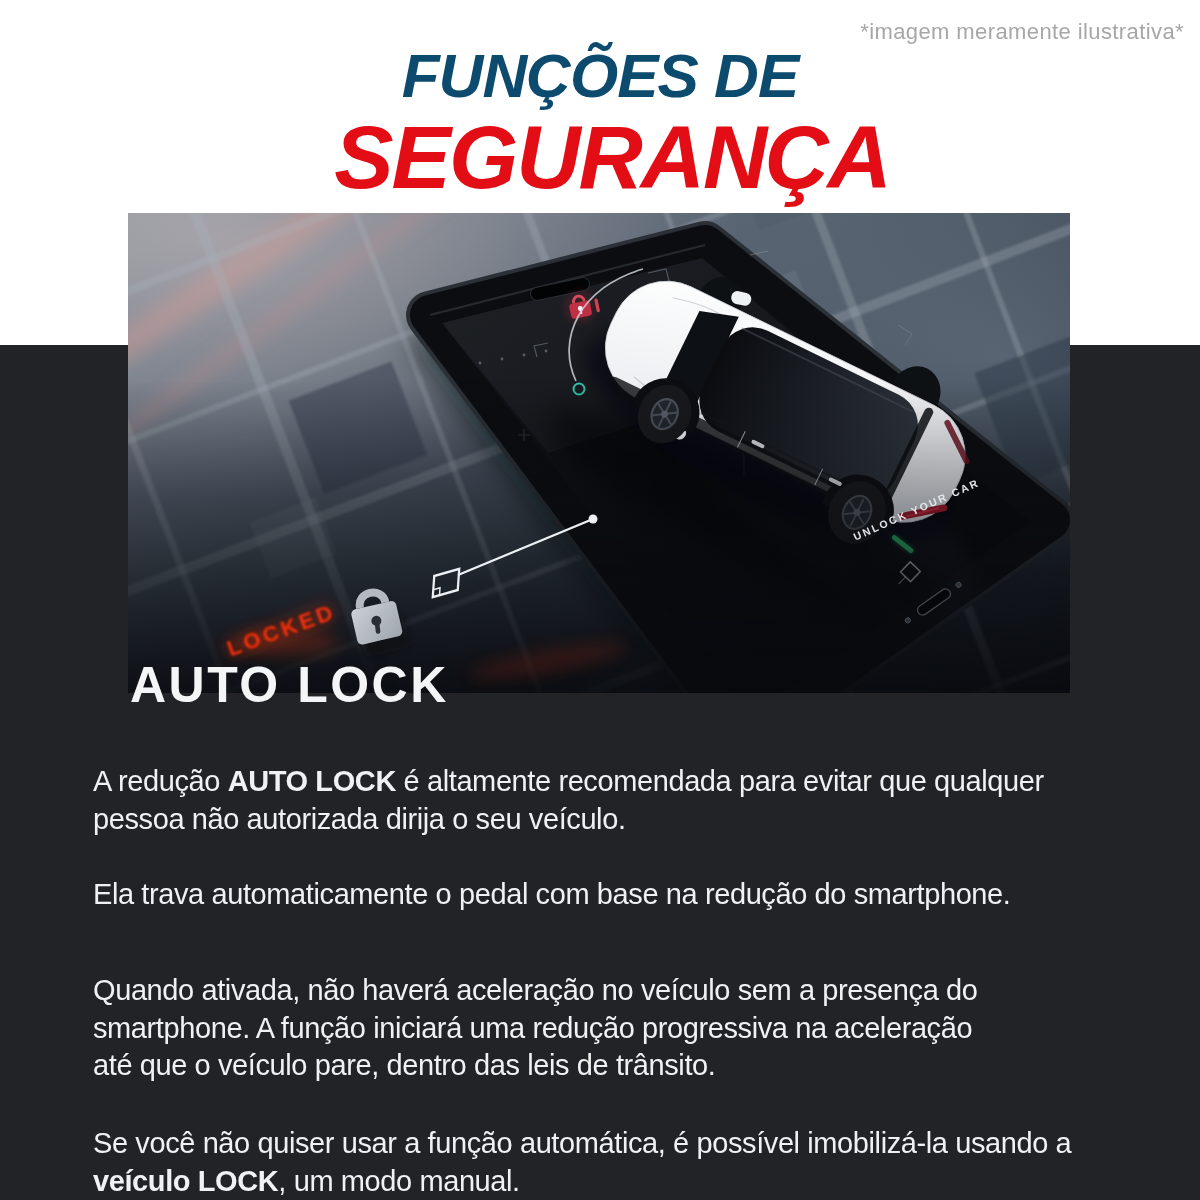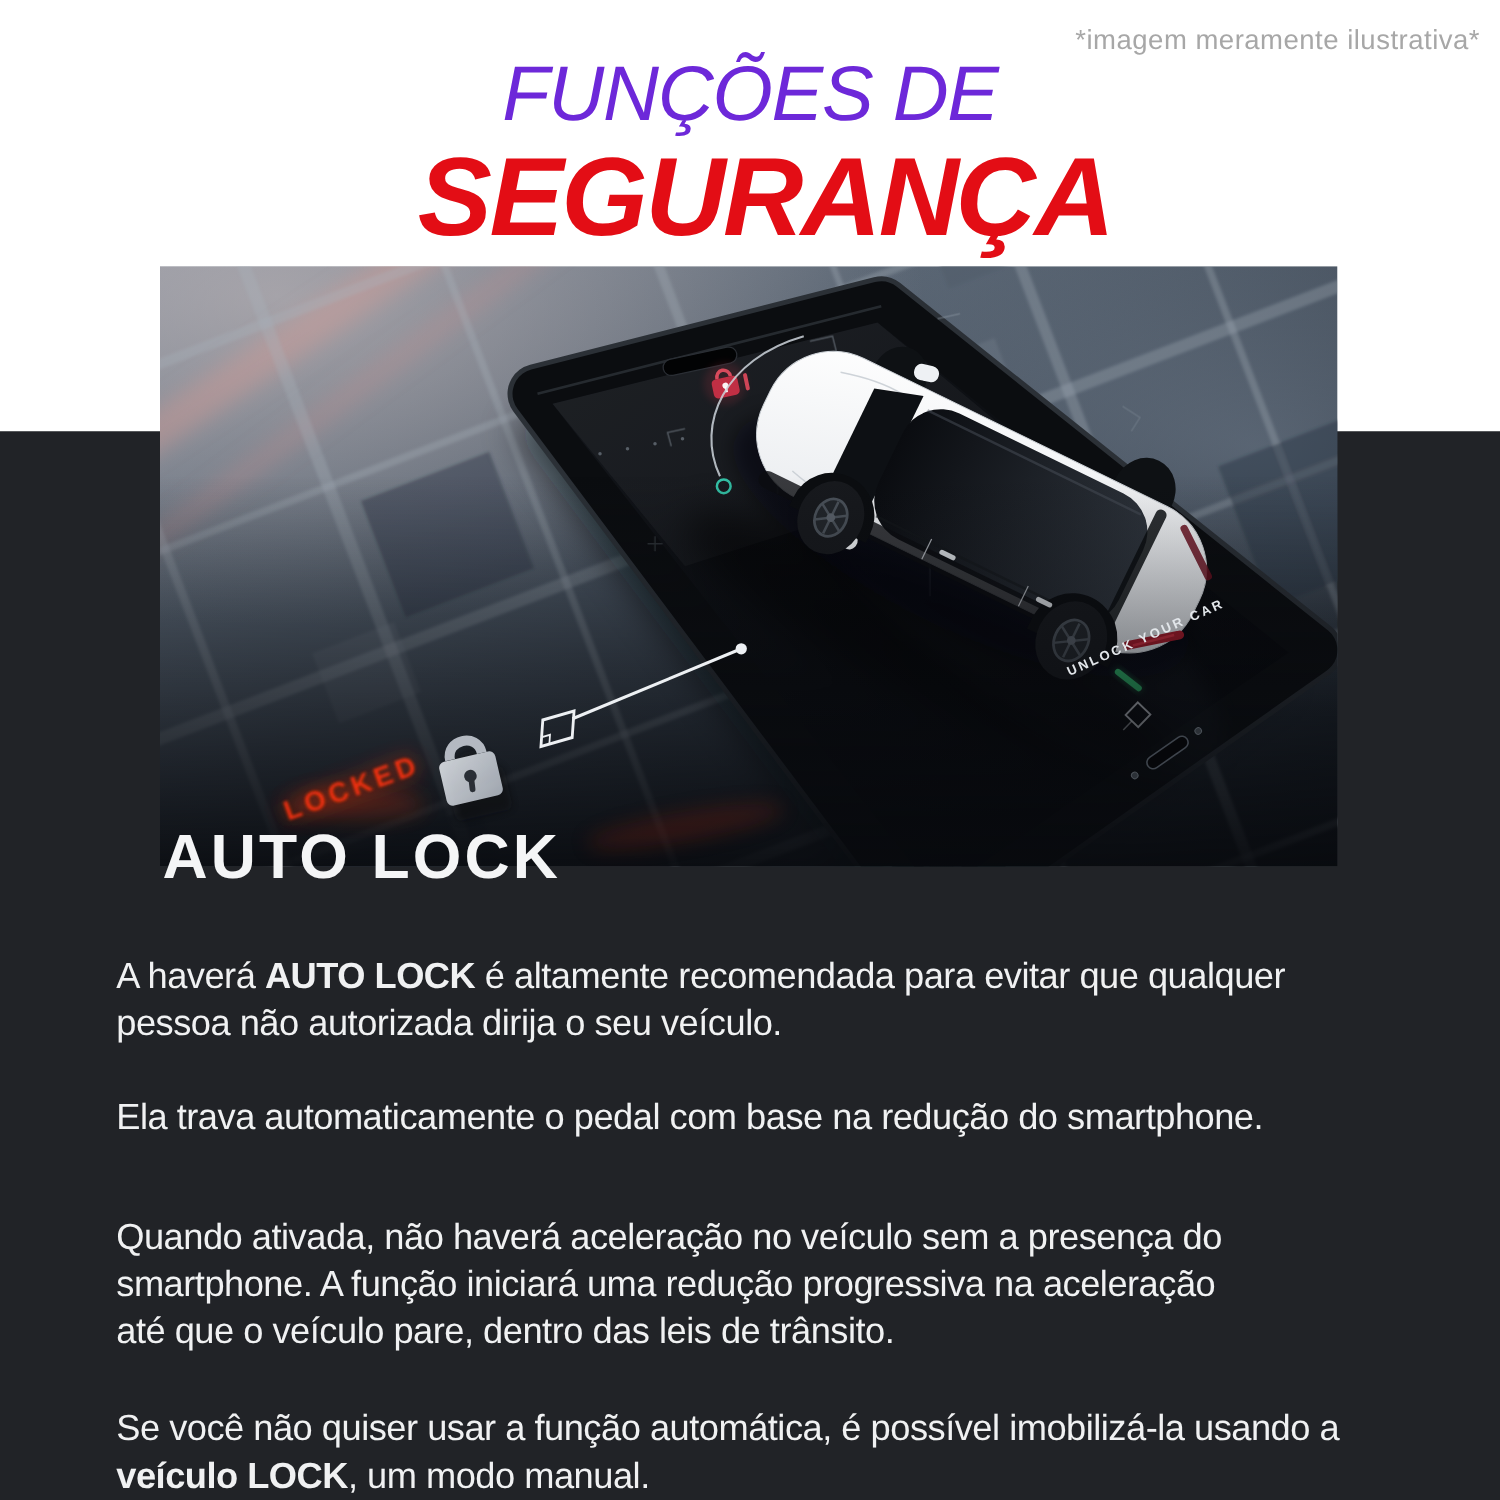--- a/index.html
+++ b/index.html
@@ -6,22 +6,22 @@
   .canvas{
     position:relative;width:1200px;height:1200px;margin:0 auto;overflow:hidden;
     background:#ffffff;font-family:"Liberation Sans",sans-serif;
   }
   .dark-band{position:absolute;left:0;top:345px;width:1200px;height:855px;background:#212327;}
   .disclaimer{
     position:absolute;top:19px;right:16px;font-size:22px;color:#a7a7a7;letter-spacing:.4px;
   }
   .title-line1{
     position:absolute;top:44px;left:0;width:100%;text-align:center;margin:0;
-    font-size:62px;line-height:64px;font-style:italic;font-weight:normal;
-    color:#6d28d9;letter-spacing:-1px;
+    font-size:62px;line-height:64px;font-style:italic;font-weight:bold;
+    color:#0c4a6e;letter-spacing:-1px;
   }
   .title-line2{
     position:absolute;top:99px;left:0;width:100%;text-align:center;margin:12px;
     font-size:89px;line-height:92px;font-style:italic;font-weight:bold;
     color:#e30d15;letter-spacing:-2px;
   }
   .hero{position:absolute;left:128px;top:213px;width:942px;height:480px;z-index:2;}
   .section-title{
     position:absolute;left:130px;top:660px;margin:0;z-index:5;
     font-size:50px;line-height:1;font-weight:bold;color:#f4f5f6;letter-spacing:2.5px;
@@ -268,21 +268,21 @@
           <text text-anchor="middle" font-size="22" font-weight="bold" letter-spacing="3.5" fill="#ff3007" filter="url(#b8)" opacity=".8">LOCKED</text>
           <text text-anchor="middle" font-size="22" font-weight="bold" letter-spacing="3.5" fill="#ff3007" filter="url(#b1)" opacity=".95">LOCKED</text>
         </g>
       </g>
     </svg>
   </div>
 
   <h2 class="section-title">AUTO LOCK</h2>
 
   <div class="copy">
-    <p class="p1"><span>A haverá </span><strong>AUTO LOCK</strong><span> é altamente recomendada para evitar que qualquer
+    <p class="p1"><span>A redução </span><strong>AUTO LOCK</strong><span> é altamente recomendada para evitar que qualquer
 pessoa  não autorizada dirija o seu veículo.</span></p>
     <p class="p2">Ela trava automaticamente o pedal com base na redução do smartphone.</p>
     <p class="p3">Quando ativada, não haverá aceleração no veículo sem a presença do
 smartphone. A função iniciará uma redução progressiva na aceleração
 até que o veículo pare, dentro das leis de trânsito.</p>
     <p class="p4"><span>Se você não quiser usar a função automática, é possível imobilizá-la usando a
 </span><strong>veículo LOCK</strong><span>, um modo manual.</span></p>
   </div>
 
 </div>

